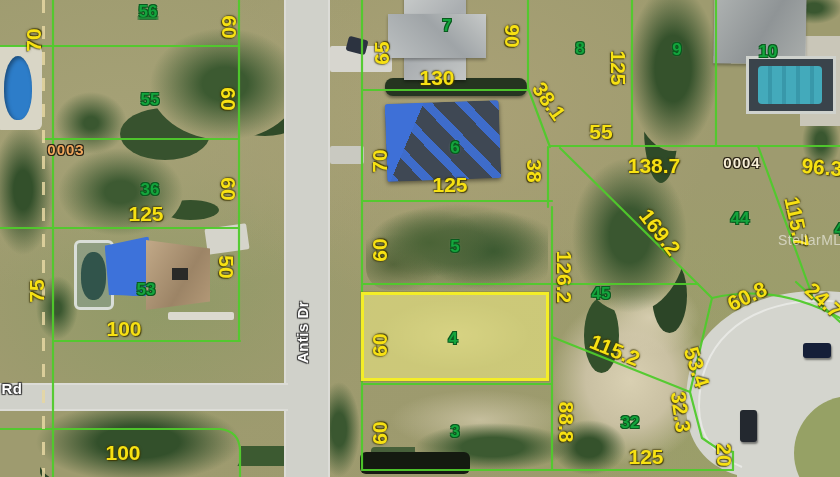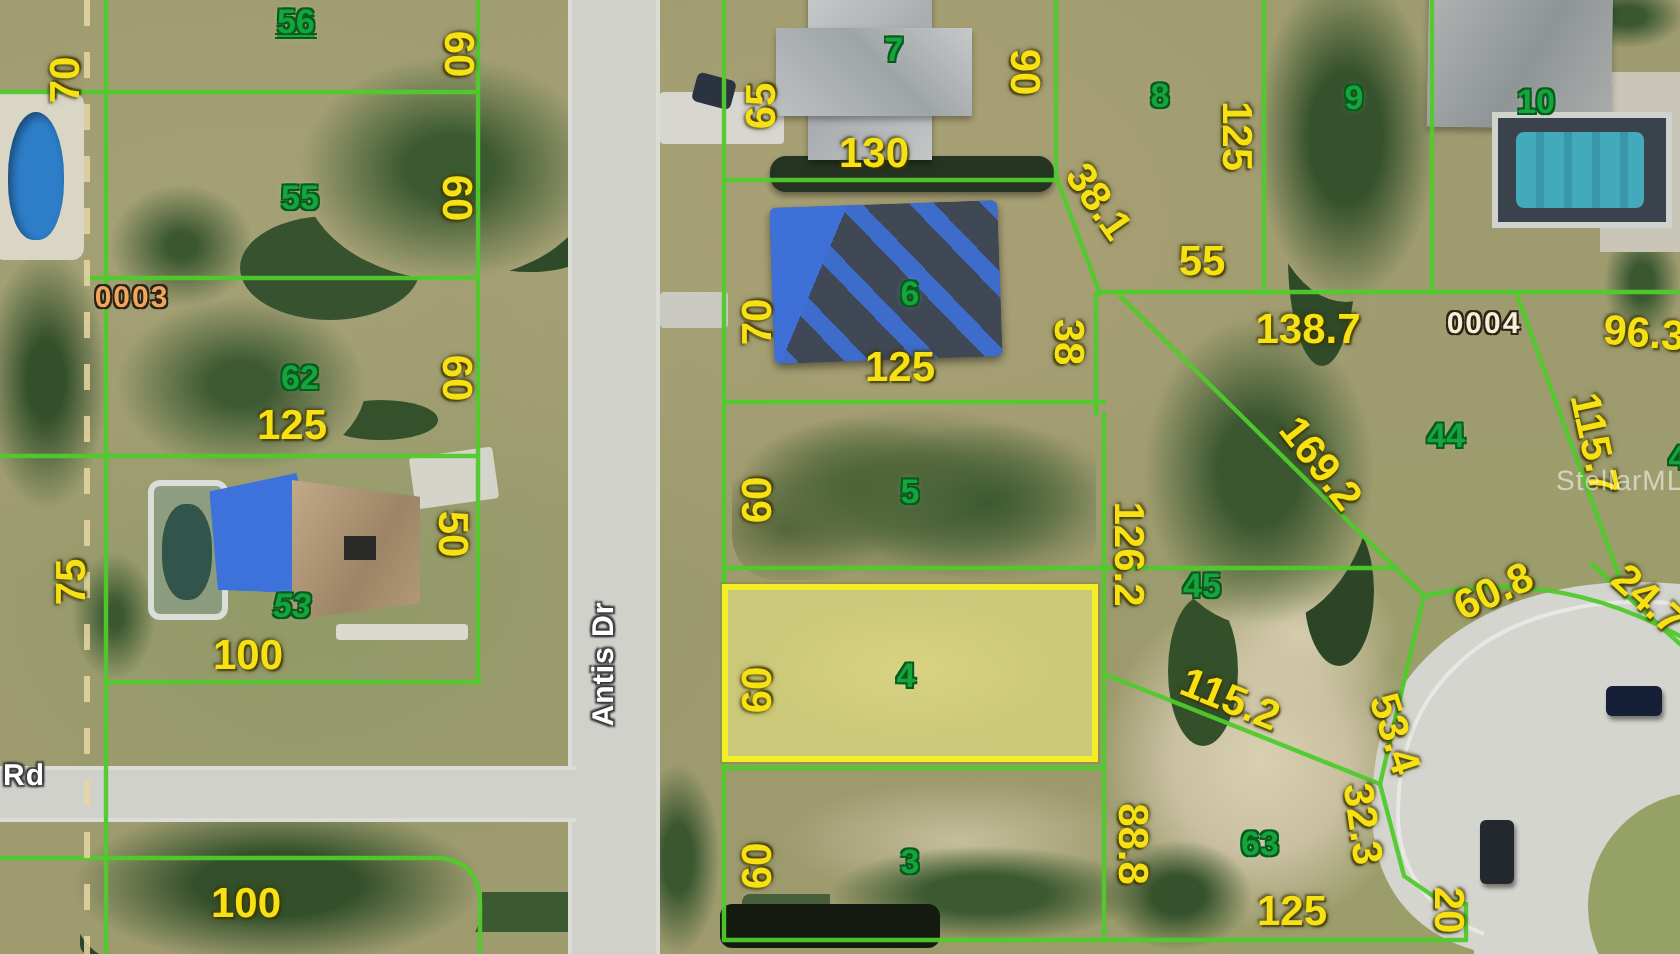--- a/index.html
+++ b/index.html
@@ -181,33 +181,33 @@
       <span class="lbl dim" style="left: 824px; top: 300px; transform: translate(-50%, -50%) rotate(42deg);">24.7</span>
       <span class="lbl dim" style="left: 615px; top: 350px; transform: translate(-50%, -50%) rotate(22deg);">115.2</span>
       <span class="lbl dim" style="left: 697px; top: 367px; transform: translate(-50%, -50%) rotate(72deg);">53.4</span>
       <span class="lbl dim" style="left: 379px; top: 433px; transform: translate(-50%, -50%) rotate(-90deg);">60</span>
       <span class="lbl dim" style="left: 566px; top: 422px; transform: translate(-50%, -50%) rotate(90deg);">88.8</span>
       <span class="lbl dim" style="left: 681px; top: 412px; transform: translate(-50%, -50%) rotate(82deg);">32.3</span>
       <span class="lbl dim" style="left: 646px; top: 456px; transform: translate(-50%, -50%) rotate(0deg);">125</span>
       <span class="lbl dim" style="left: 724px; top: 455px; transform: translate(-50%, -50%) rotate(90deg);">20</span>
       <span class="lbl lot" style="left: 148px; top: 11px; transform: translate(-50%, -50%) rotate(0deg); text-decoration: underline;">56</span>
       <span class="lbl lot" style="left: 150px; top: 99px; transform: translate(-50%, -50%) rotate(0deg);">55</span>
-      <span class="lbl lot" style="left: 150px; top: 189px; transform: translate(-50%, -50%) rotate(0deg);">62</span>
-      <span class="lbl lot" style="left: 146px; top: 303px; transform: translate(-50%, -50%) rotate(0deg); font-style: italic;">53</span>
+      <span class="lbl lot" style="left: 150px; top: 189px; transform: translate(-50%, -50%) rotate(0deg);">36</span>
+      <span class="lbl lot" style="left: 146px; top: 289px; transform: translate(-50%, -50%) rotate(0deg);">53</span>
       <span class="lbl lot" style="left: 447px; top: 25px; transform: translate(-50%, -50%) rotate(0deg);">7</span>
       <span class="lbl lot" style="left: 455px; top: 147px; transform: translate(-50%, -50%) rotate(0deg);">6</span>
       <span class="lbl lot" style="left: 455px; top: 246px; transform: translate(-50%, -50%) rotate(0deg);">5</span>
       <span class="lbl lot" style="left: 453px; top: 338px; transform: translate(-50%, -50%) rotate(0deg);">4</span>
       <span class="lbl lot" style="left: 455px; top: 431px; transform: translate(-50%, -50%) rotate(0deg);">3</span>
       <span class="lbl lot" style="left: 580px; top: 48px; transform: translate(-50%, -50%) rotate(0deg);">8</span>
       <span class="lbl lot" style="left: 677px; top: 49px; transform: translate(-50%, -50%) rotate(0deg);">9</span>
       <span class="lbl lot" style="left: 768px; top: 51px; transform: translate(-50%, -50%) rotate(0deg);">10</span>
-      <span class="lbl lot" style="left: 723px; top: 218px; transform: translate(-50%, -50%) rotate(0deg);">44</span>
+      <span class="lbl lot" style="left: 740px; top: 218px; transform: translate(-50%, -50%) rotate(0deg);">44</span>
       <span class="lbl lot" style="left: 601px; top: 293px; transform: translate(-50%, -50%) rotate(0deg);">45</span>
-      <span class="lbl lot" style="left: 630px; top: 422px; transform: translate(-50%, -50%) rotate(0deg);">63</span>
+      <span class="lbl lot" style="left: 630px; top: 422px; transform: translate(-50%, -50%) rotate(0deg);">32</span>
       <span class="lbl lot" style="left: 839px; top: 229px; transform: translate(-50%, -50%) rotate(0deg);">4</span>
       <span class="lbl pid orange" style="left: 66px; top: 149px; transform: translate(-50%, -50%) rotate(0deg);">0003</span>
       <span class="lbl pid cream" style="left: 742px; top: 162px; transform: translate(-50%, -50%) rotate(0deg);">0004</span>
       <span class="lbl street" style="left: 302px; top: 332px; transform: translate(-50%, -50%) rotate(-90deg);">Antis Dr</span>
       <span class="lbl street" style="left: 12px; top: 388px; transform: translate(-50%, -50%) rotate(0deg);">Rd</span>
     </div>
 
   <span class="watermark" style="left:778px;top:232px;">StellarMLS</span>
 </div>
 

